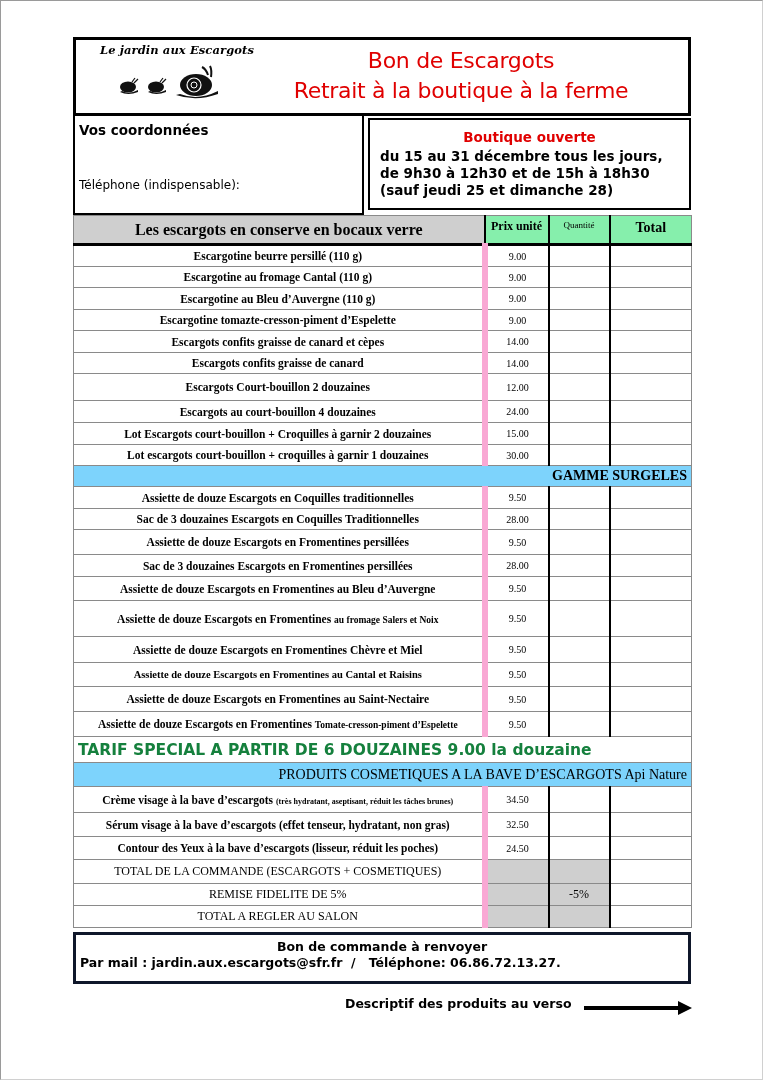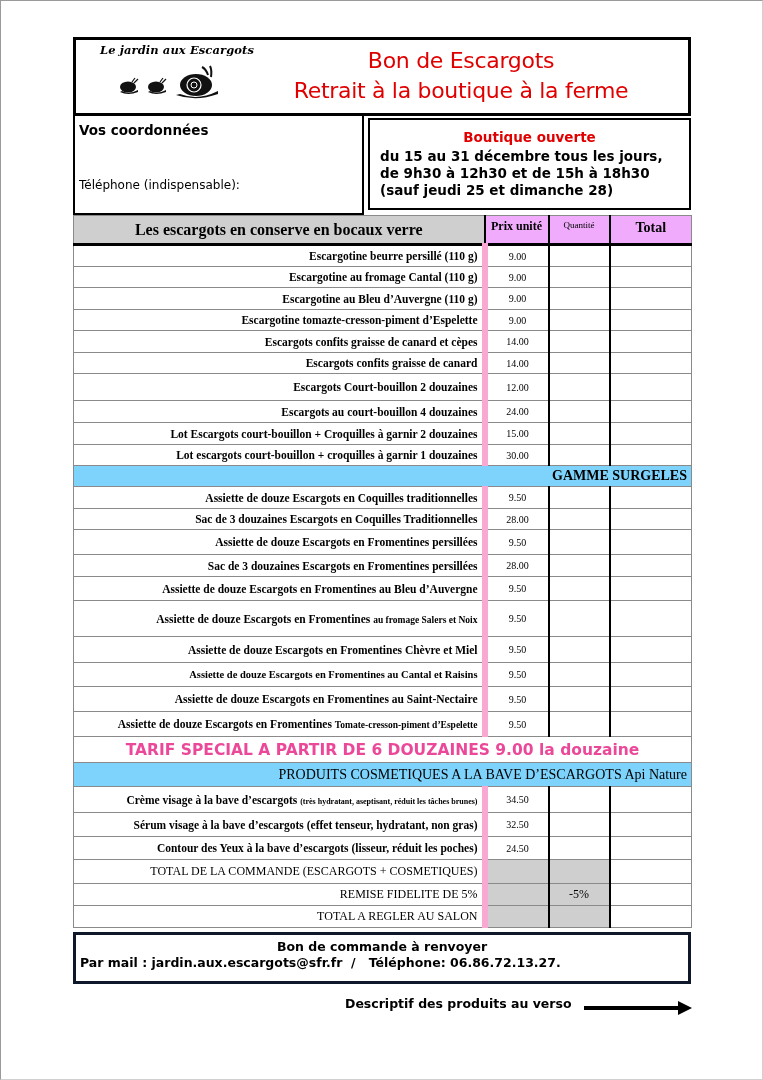--- a/index.html
+++ b/index.html
@@ -28,29 +28,29 @@
   .hours-box { left: 368px; top: 118px; width: 323px; height: 92px; border: 2px solid #000; }
   .hours-title { position: absolute; left: 0; width: 100%; top: 9px; text-align: center; color: #e00000; font-family: "DejaVu Sans", sans-serif; font-weight: bold; font-size: 13.5px; }
   .hours-lines { position: absolute; left: 10px; top: 28px; font-family: "DejaVu Sans", sans-serif; font-weight: bold; font-size: 13.5px; line-height: 17px; }
 
   
   .order-table { left: 73px; top: 215px; width: 618px; border-collapse: collapse; table-layout: fixed; position: absolute; }
   .order-table td, .order-table th { box-sizing: border-box; padding: 0 4px; border: 1px solid #8a8a8a; font-size: 11.5px; font-weight: bold; vertical-align: middle; overflow: hidden; white-space: nowrap; }
   .order-table td.price { text-align: center; font-weight: normal; font-size: 10px; border-left: 6px solid #f9a8d4; border-right: 2px solid #000; }
   .order-table td.qty { border-right: 2px solid #000; }
   .order-table td.total-col { }
-  .order-table td.label { text-align: right; }
-  .hdr-row th { height: 29px; background: #f0abfc; border-bottom: 3px solid #000; }
+  .order-table td.label { text-align: center; }
+  .hdr-row th { height: 29px; background: #86efac; border-bottom: 3px solid #000; }
   .hdr-main { background: #cfcfcf !important; font-size: 16px !important; text-align: center; }
   .hdr-price { font-size: 12px !important; border-left: 2px solid #000 !important; border-right: 2px solid #000 !important; vertical-align: top !important; padding-top: 3px !important; }
   .hdr-qty { font-size: 9px !important; font-weight: normal !important; border-right: 2px solid #000 !important; vertical-align: top !important; padding-top: 4px !important; }
   .hdr-total { font-size: 14px !important; vertical-align: top !important; padding-top: 4px !important; }
   .section-row td { background: #7dd3fc; text-align: right; font-size: 14px; height: 21px; border-top: 1px solid #8a8a8a; }
   .section-row.cosm td { font-size: 14px; font-weight: normal; height: 24px; }
-  .tarif-row td { text-align: center; color: #ec4899; font-family: "DejaVu Sans", sans-serif; font-size: 15.5px; height: 26px; border-left: 1px solid #8a8a8a; border-right: 1px solid #8a8a8a; }
+  .tarif-row td { text-align: left; color: #15803d; font-family: "DejaVu Sans", sans-serif; font-size: 15.5px; height: 26px; border-left: 1px solid #8a8a8a; border-right: 1px solid #8a8a8a; }
   .grey { background: #cfcfcf; }
   .small { font-size: 8px; font-weight: bold; }
   .mid { font-size: 9.5px; }
   .totals td.label { font-weight: normal; font-size: 12px; }
   .totals td.disc { text-align: center; font-weight: normal; font-size: 12px; }
 
   
   .footer-box { left: 73px; top: 932px; width: 618px; height: 52px; border: 3px solid #0f172a; }
   .footer-line1 { position: absolute; left: 0; width: 100%; top: 4px; text-align: center; font-family: "DejaVu Sans", sans-serif; font-weight: bold; font-size: 12.5px; }
   .footer-line2 { position: absolute; left: 4px; top: 20px; font-family: "DejaVu Sans", sans-serif; font-weight: bold; font-size: 12.5px; white-space: pre; }

